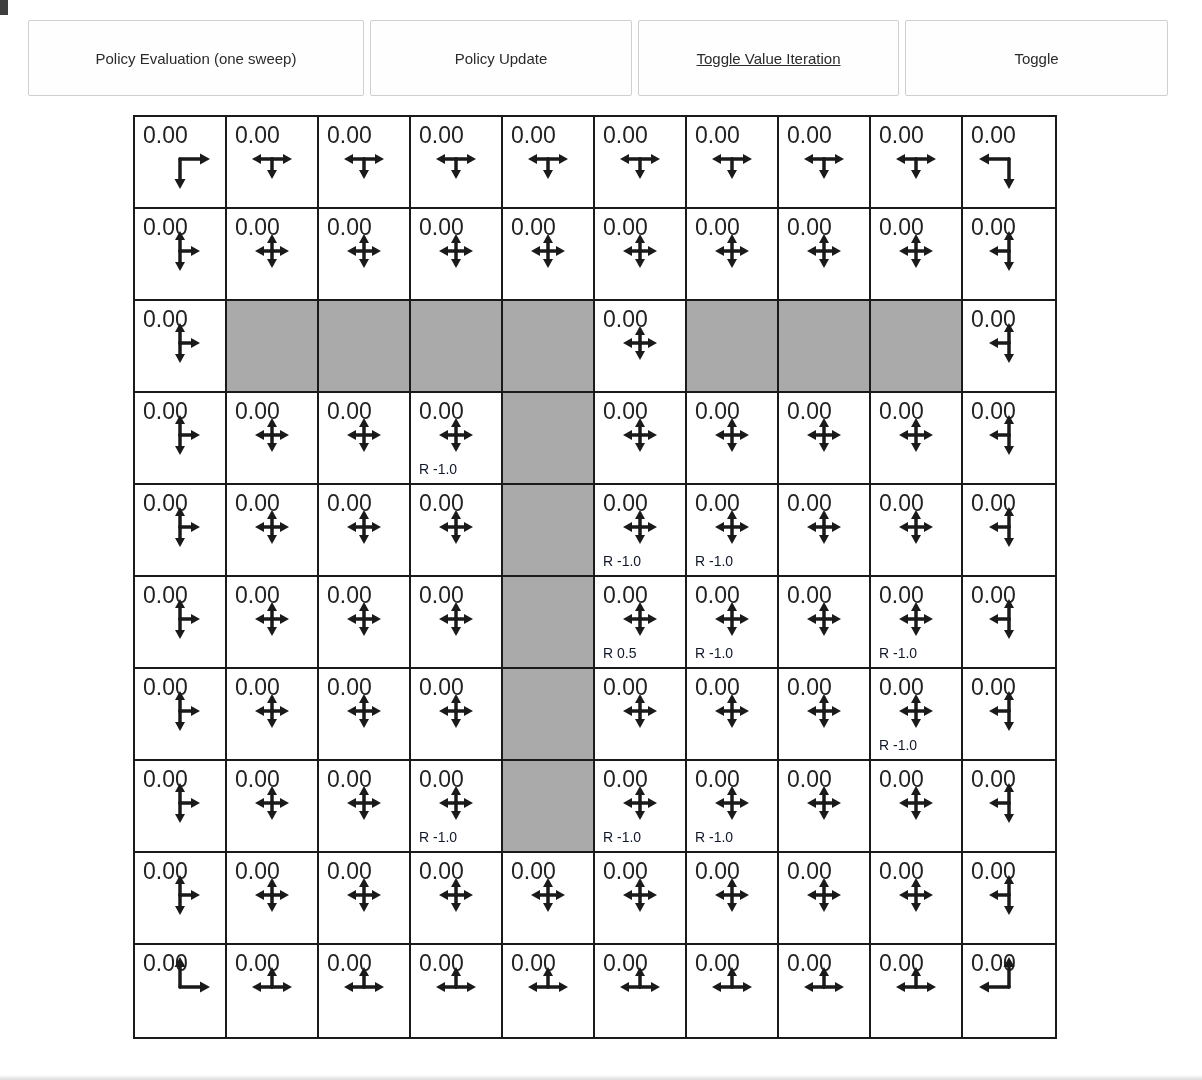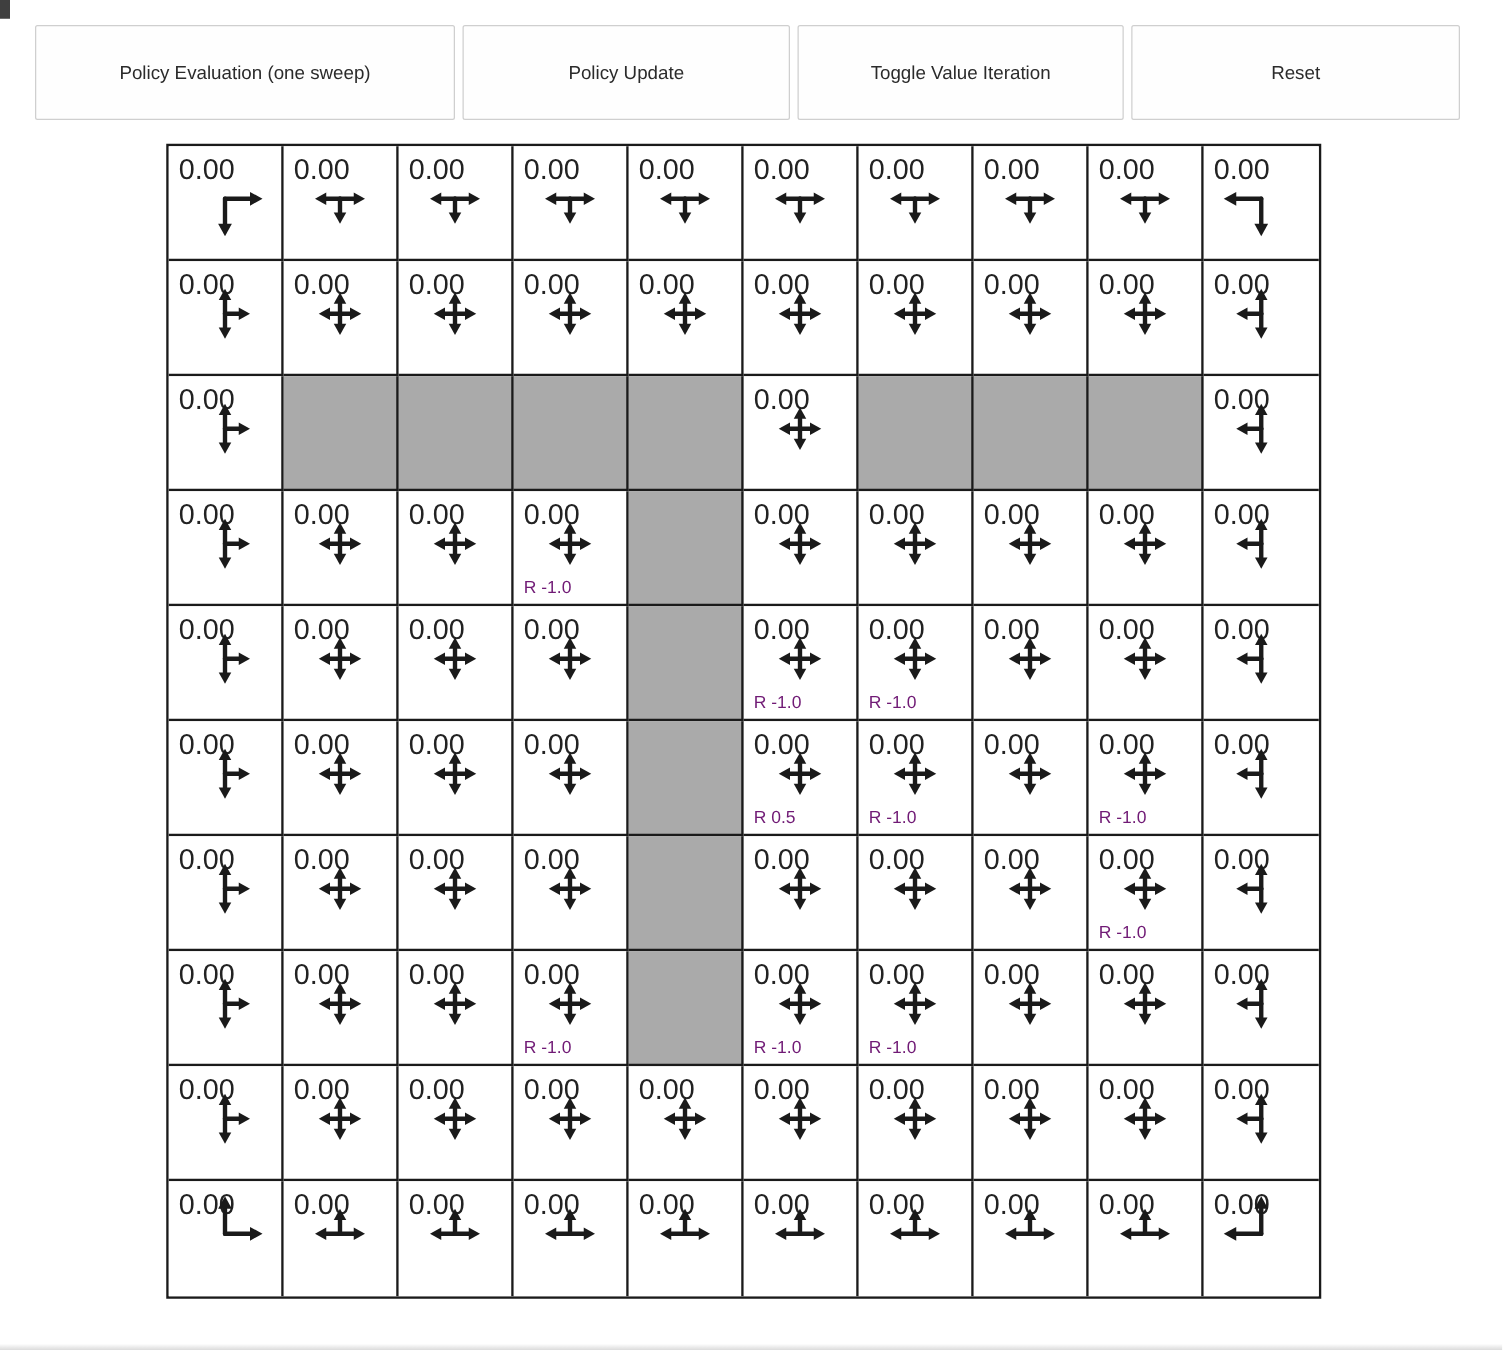--- a/index.html
+++ b/index.html
@@ -31,21 +31,21 @@
     border-radius:2px;
     font-family:"Liberation Sans", sans-serif;
     font-size:15px;color:#2b2b2b;
     display:flex;align-items:center;justify-content:center;
     box-sizing:border-box;
     cursor:pointer;
     padding:0;
   }
   .btn:nth-child(1){width:336px;}
   .btn:nth-child(2){width:262px;text-align:center;}
-  .btn:nth-child(3){width:261px;}
+  .btn:nth-child(3){width:261px;text-decoration:underline;}
   .btn:nth-child(4){width:263px;}
   
   .board{
     position:absolute;left:133px;top:115px;
     display:grid;
     grid-template-columns:repeat(10,92px);
     grid-template-rows:repeat(10,92px);
     border:2px solid #1a1a1a;
     background:#ffffff;
   }
@@ -59,40 +59,40 @@
   .cell.col-last{border-right:none;}
   .cell.row-last{border-bottom:none;}
   .cell.wall{background:#aaaaaa;}
   .cell .value{
     position:absolute;left:8px;top:6px;
     font-size:23px;line-height:1.05;color:#222222;
     white-space:nowrap;
   }
   .cell .reward{
     position:absolute;left:8px;bottom:6px;
-    font-size:14px;color:#701a75;
+    font-size:14px;color:#0f172a;
     white-space:nowrap;
   }
   .cell svg.arrows{
     position:absolute;left:50%;top:10px;
     transform:translateX(-50%);
   }
 </style>
 </head>
 <body>
 
 <div class="page">
 
   <div class="corner-notch"></div>
 
   <div class="toolbar">
     <button class="btn">Policy Evaluation (one sweep)</button>
     <button class="btn">Policy Update</button>
     <button class="btn">Toggle Value Iteration</button>
-    <button class="btn">Reset</button>
+    <button class="btn">Toggle</button>
   </div>
 
   <div class="board" id="board">
       <div class="cell">
         <span class="value">0.00</span>
         <svg width="64" height="64" viewBox="0 0 64 64" class="arrows">
           <line x1="32" y1="32" x2="52" y2="32" stroke="#1a1a1a" stroke-width="3.5" stroke-linecap="round"></line>
           <polygon points="62,32 52,37.5 52,26.5" fill="#1a1a1a"></polygon>
           <line x1="32" y1="32" x2="32" y2="52" stroke="#1a1a1a" stroke-width="3.5" stroke-linecap="round"></line>
           <polygon points="32,62 26.5,52 37.5,52" fill="#1a1a1a"></polygon>

